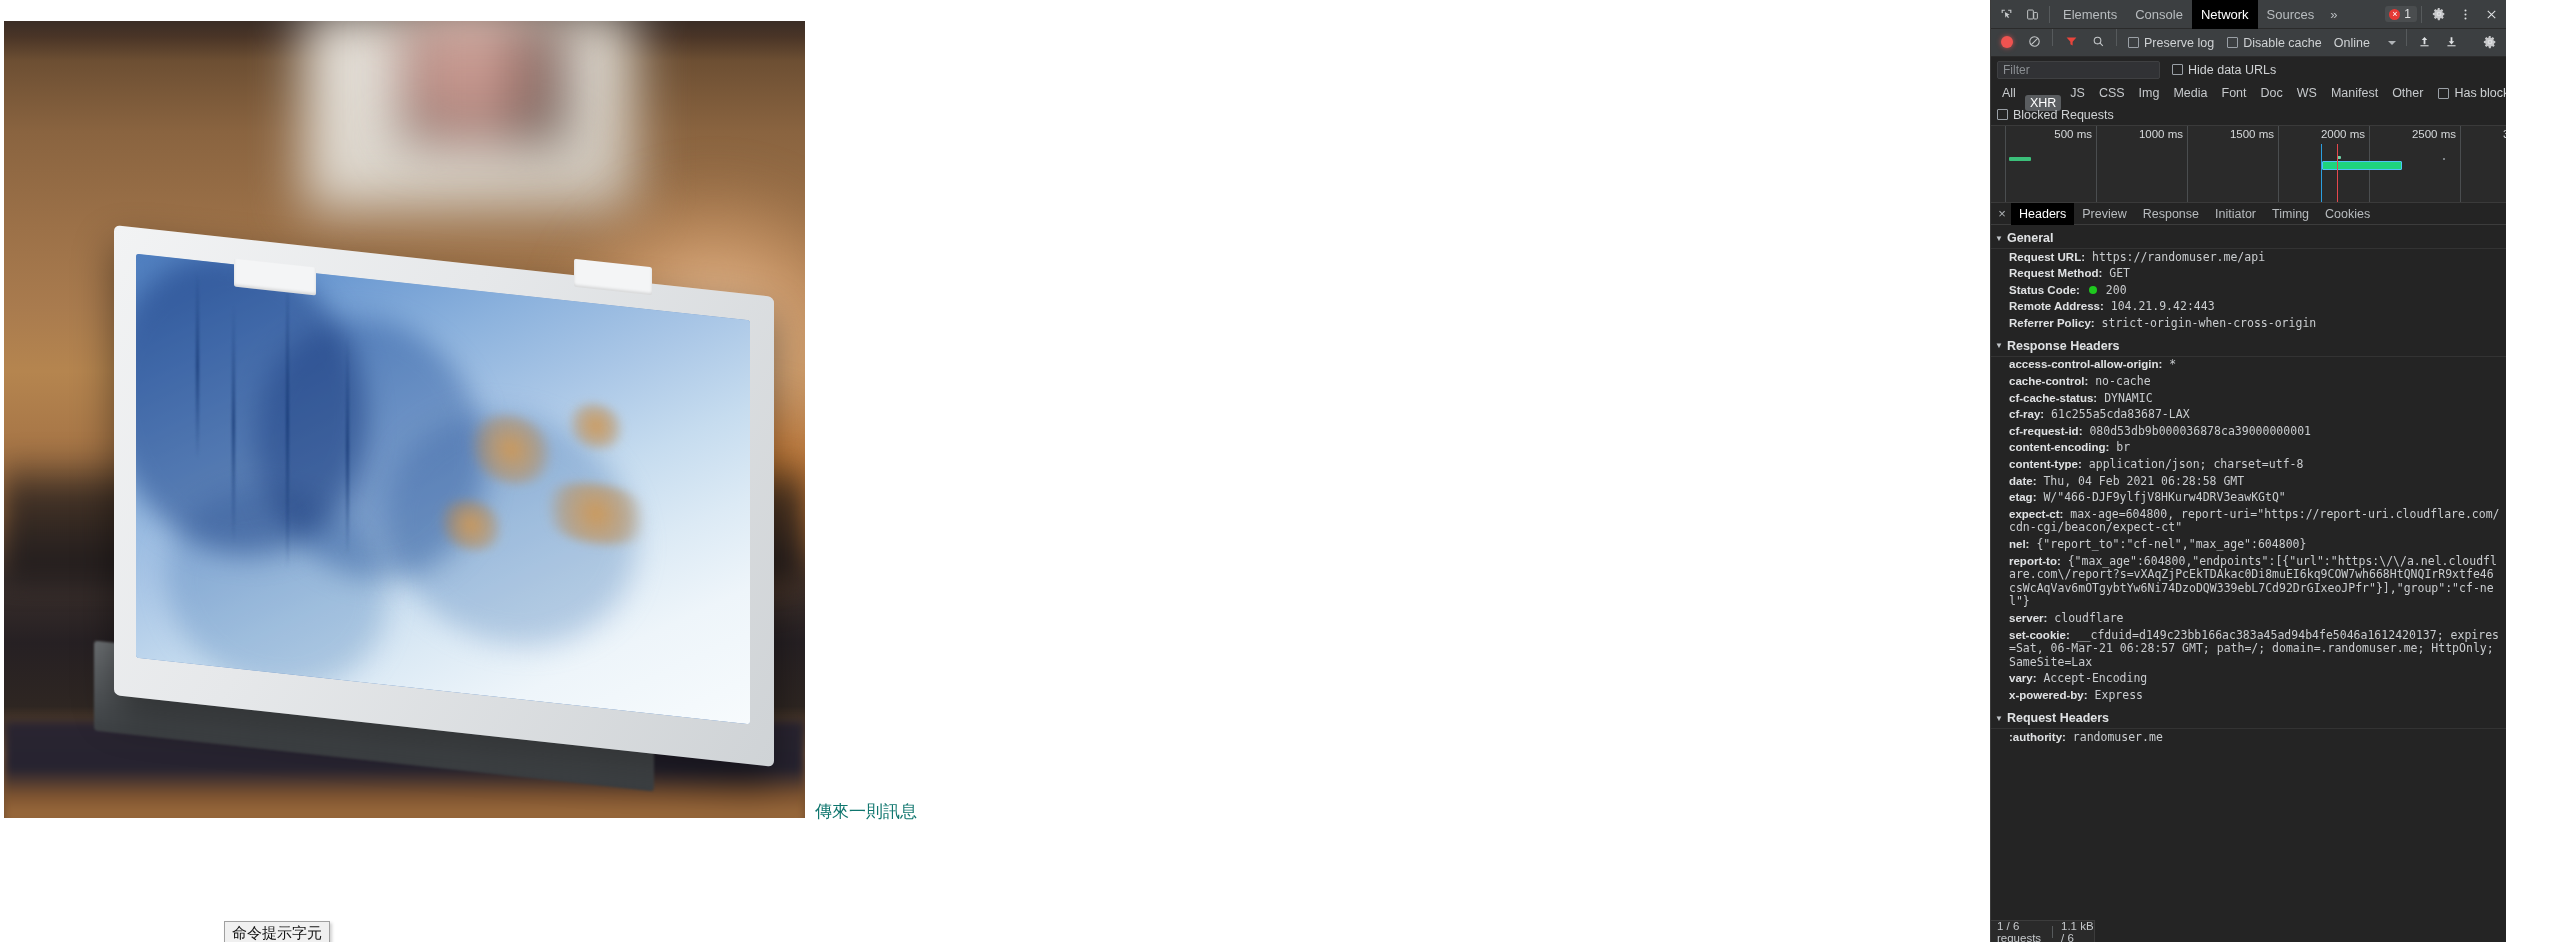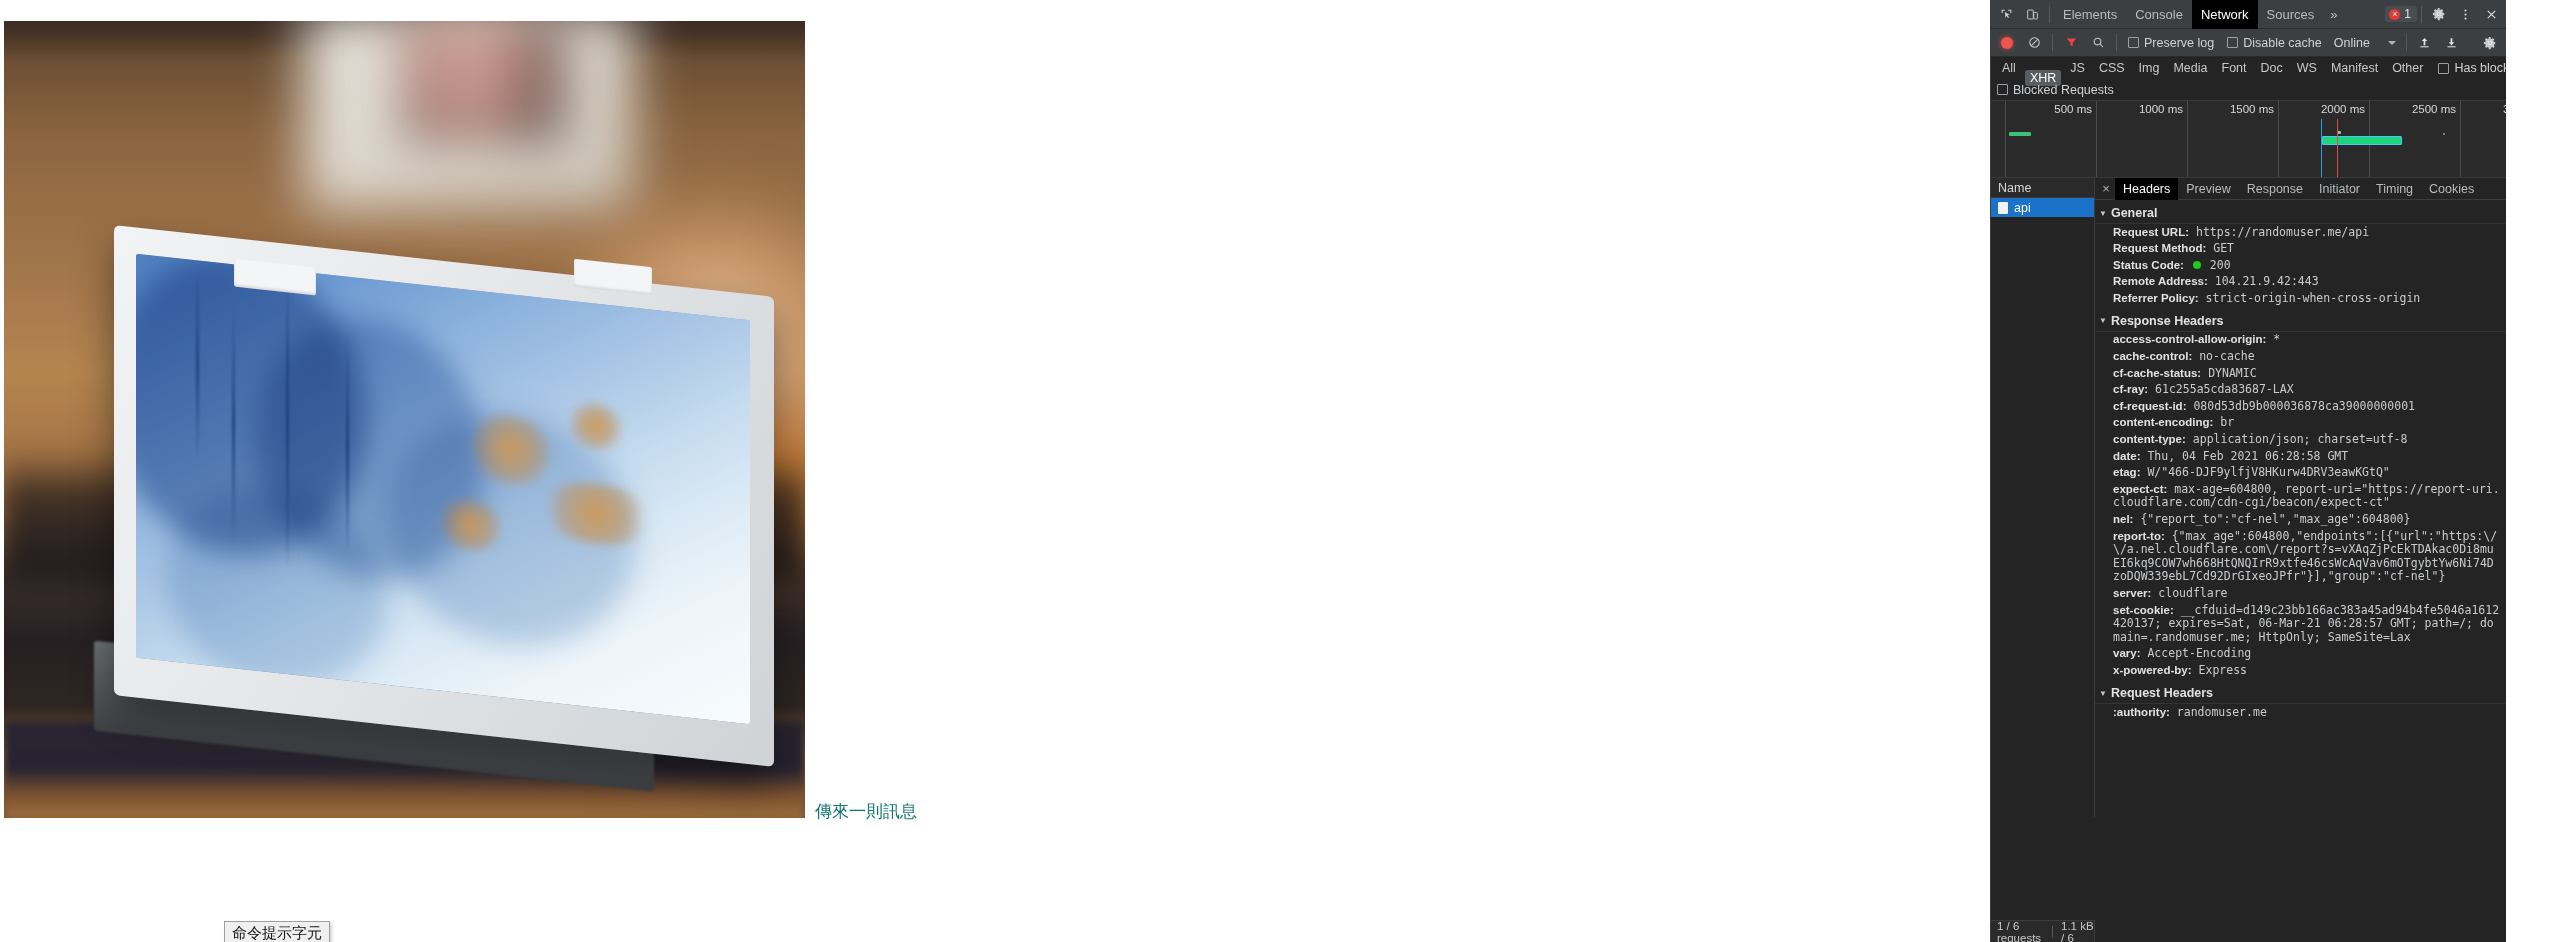--- a/index.html
+++ b/index.html
@@ -178,21 +178,21 @@
   }
   .err-dot {
     width: 11px; height: 11px; border-radius: 50%;
     background: #e53935; color: #fff; font-size: 9px;
     display: flex; align-items: center; justify-content: center; line-height: 1;
   }
   .err-count { color: #dfe1e2; font-size: 12px; }
 
   
   .dt-nettoolbar {
-    display: flex; align-items: center; height: 28px;
+    display: flex; height: 28px;
     background: #3c3f41; border-bottom: 1px solid #2b2b2b; padding: 0 3px;
     gap: 1px;
   }
   .rec-dot { width: 12px; height: 12px; border-radius: 50%; background: #ef5350; box-shadow: 0 0 5px rgba(239,83,80,.75); }
   .cb-wrap { display: flex; align-items: center; gap: 5px; padding: 0 6px; cursor: pointer; white-space: nowrap; }
   .cbox { width: 11px; height: 11px; border: 1px solid #9aa0a6; border-radius: 1px; background: transparent; flex: 0 0 auto; }
   .cb-label { color: #cfd2d4; font-size: 12.5px; }
   .throttle {
     display: flex; align-items: center; gap: 18px;
     color: #cfd2d4; font-size: 12.5px; padding: 0 5px; cursor: pointer;
@@ -446,20 +446,27 @@
       </div>
       <div class="dt-spacer"></div>
       <div class="dt-iconbtn">
         <svg width="14" height="14" viewBox="0 0 16 16">
             <path fill="#dfe1e3" d="M8 5.3a2.7 2.7 0 100 5.4 2.7 2.7 0 000-5.4zm0 4.1a1.4 1.4 0 110-2.8 1.4 1.4 0 010 2.8z"></path>
             <path fill="#dfe1e3" opacity=".85" d="M14 9.1V6.9l-1.7-.3a4.6 4.6 0 00-.5-1.2l1-1.4-1.6-1.6-1.4 1a4.6 4.6 0 00-1.2-.5L8.9 1H6.7l-.3 1.9c-.4.1-.8.3-1.2.5l-1.4-1-1.6 1.6 1 1.4c-.2.4-.4.8-.5 1.2L1 6.9v2.2l1.7.3c.1.4.3.8.5 1.2l-1 1.4 1.6 1.6 1.4-1c.4.2.8.4 1.2.5l.3 1.9h2.2l.3-1.9c.4-.1.8-.3 1.2-.5l1.4 1 1.6-1.6-1-1.4c.2-.4.4-.8.5-1.2L14 9.1z"></path>
           </svg>
       </div>
     </div>
 
+    <div class="dt-filterrow">
+      <input class="filter-input" type="text" placeholder="Filter" style="">
+      <div class="cb-wrap">
+        <span class="cbox"></span>
+        <span class="cb-label">Hide data URLs</span>
+      </div>
+    </div>
 
     <div class="dt-typerow">
       <span class="type-chip">All</span>
       <span class="type-chip active">XHR</span>
       <span class="type-chip">JS</span>
       <span class="type-chip">CSS</span>
       <span class="type-chip">Img</span>
       <span class="type-chip">Media</span>
       <span class="type-chip">Font</span>
       <span class="type-chip">Doc</span>
@@ -498,27 +505,20 @@
       <div class="ov-bar" style="left:18px; top:31px; width:22px; height:4px; background:#3bbf7a;"></div>
       <div class="ov-bar" style="left:346px; top:30px; width:4px; height:3px; background:#6fd3a8;"></div>
       <div class="ov-bar" style="left:331px; top:35px; width:80px; height:9px; background:#1ed47d; border:1px solid #4fc3f7;"></div>
       <div class="ov-bar" style="left:452px; top:32px; width:2px; height:2px; background:#9aa0a6;"></div>
       <div class="ov-evt" style="left:330px; background:#2b9fe0;"></div>
       <div class="ov-evt" style="left:346px; background:#e5484d;"></div>
     </div>
 
     <div class="dt-split">
 
-      <div class="dt-requests">
-        <div class="req-header">Name</div>
-        <div class="req-row selected">
-          <span class="req-ico"></span>
-          <span>api</span>
-        </div>
-      </div>
 
       <div class="dt-detail">
         <div class="dt-detailtabs">
           <span class="close-x">×</span>
           <span class="d-tab active">Headers</span>
           <span class="d-tab">Preview</span>
           <span class="d-tab">Response</span>
           <span class="d-tab">Initiator</span>
           <span class="d-tab">Timing</span>
           <span class="d-tab">Cookies</span>

